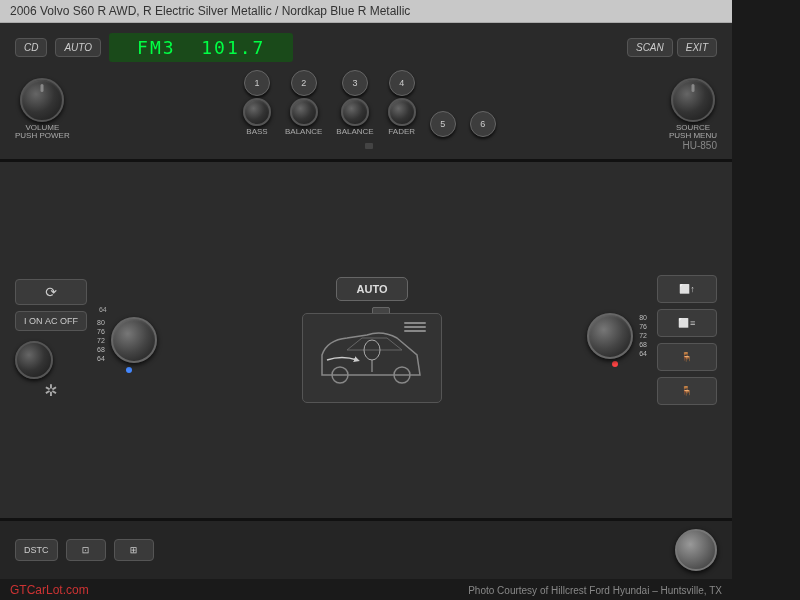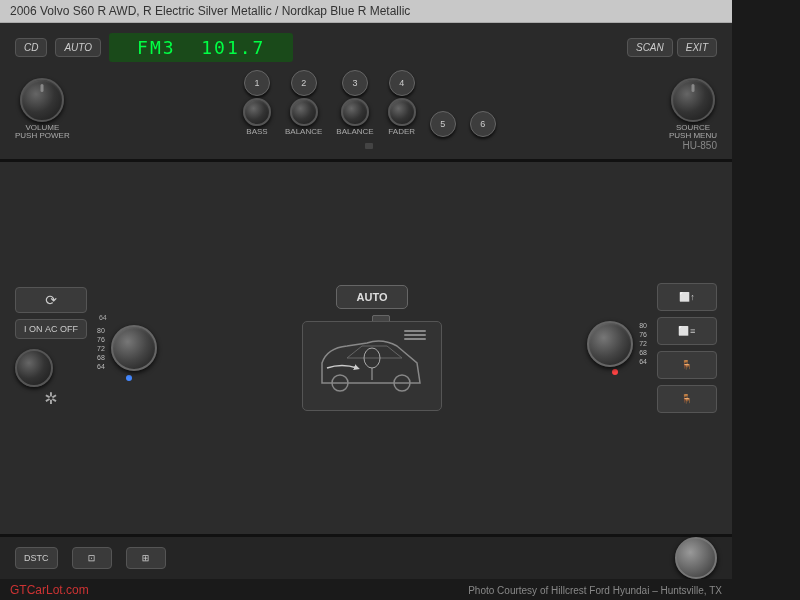--- a/index.html
+++ b/index.html
@@ -306,24 +306,24 @@
       width: 60px;
       height: 28px;
       display: flex;
       align-items: center;
       justify-content: center;
     }
 
     
     .bottom-controls {
       background: #252525;
-      padding: 0 15px;
-      display: flex;
-      align-items: center;
-      gap: 14px;
+      padding: 8px 15px;
+      display: flex;
+      align-items: center;
+      gap: 8px;
     }
 
     .bottom-btn {
       background: #3a3a3a;
       border: 1px solid #555;
       border-radius: 4px;
       color: #ccc;
       font-size: 9px;
       padding: 5px 8px;
       cursor: pointer;

